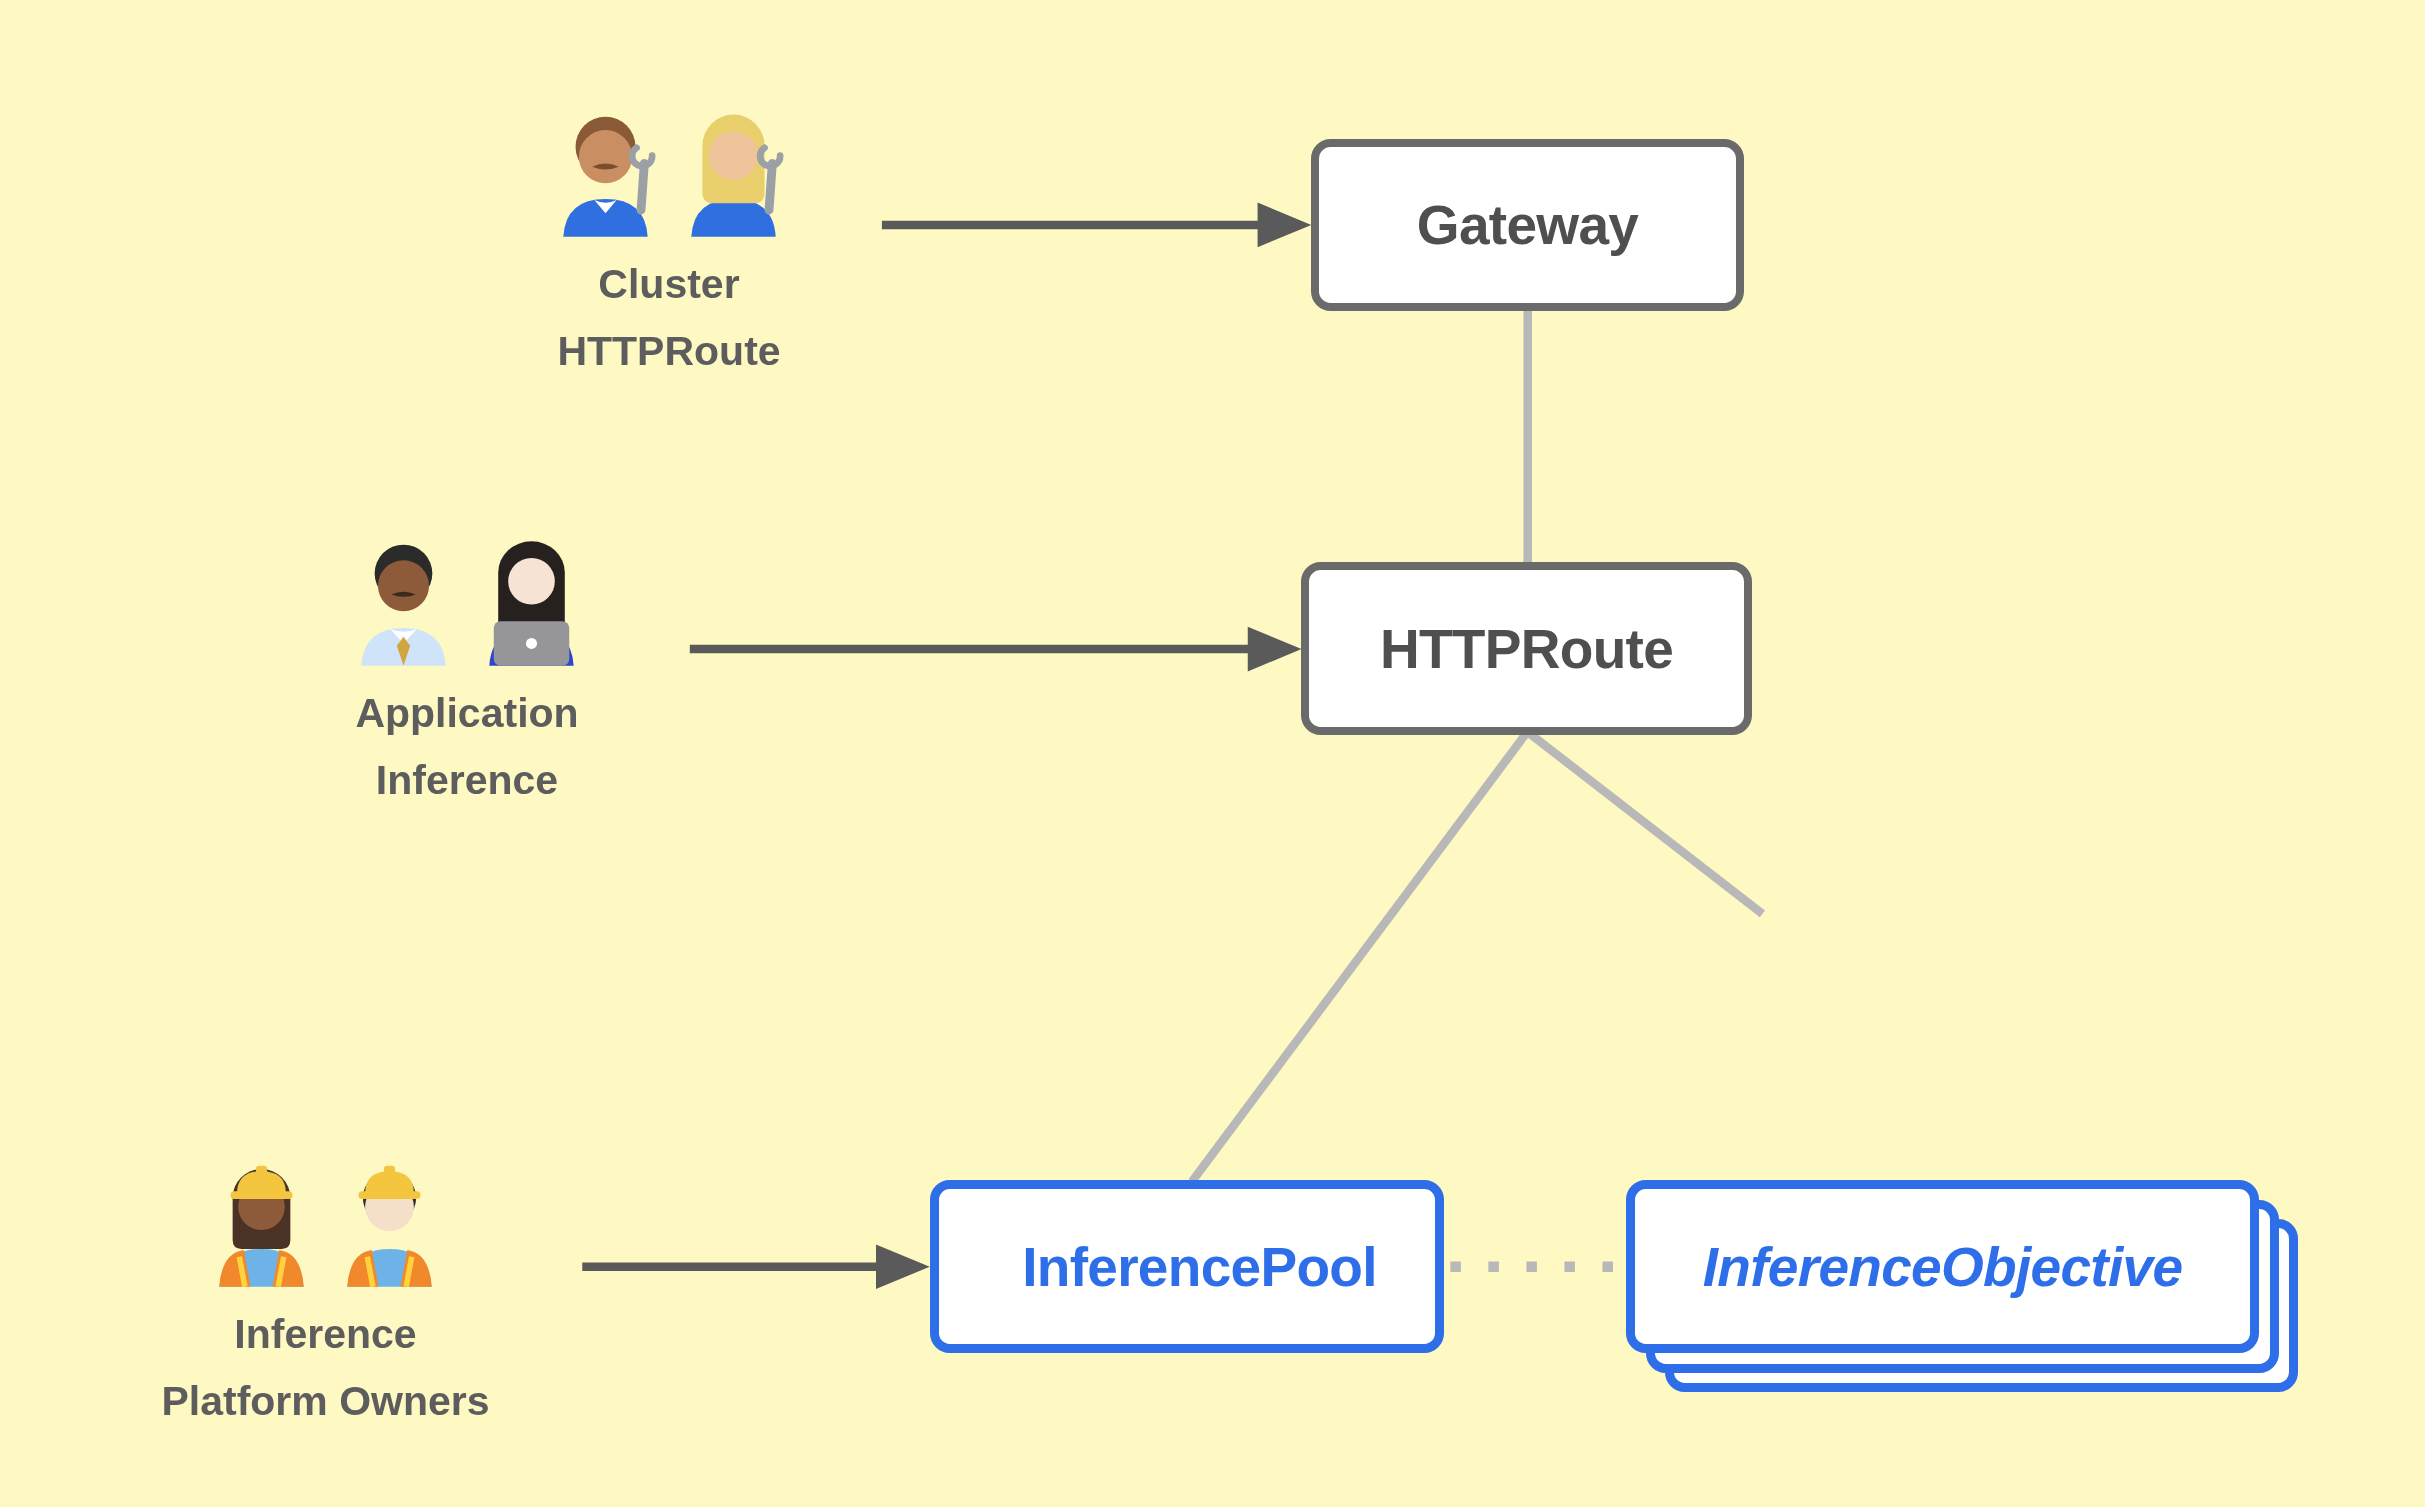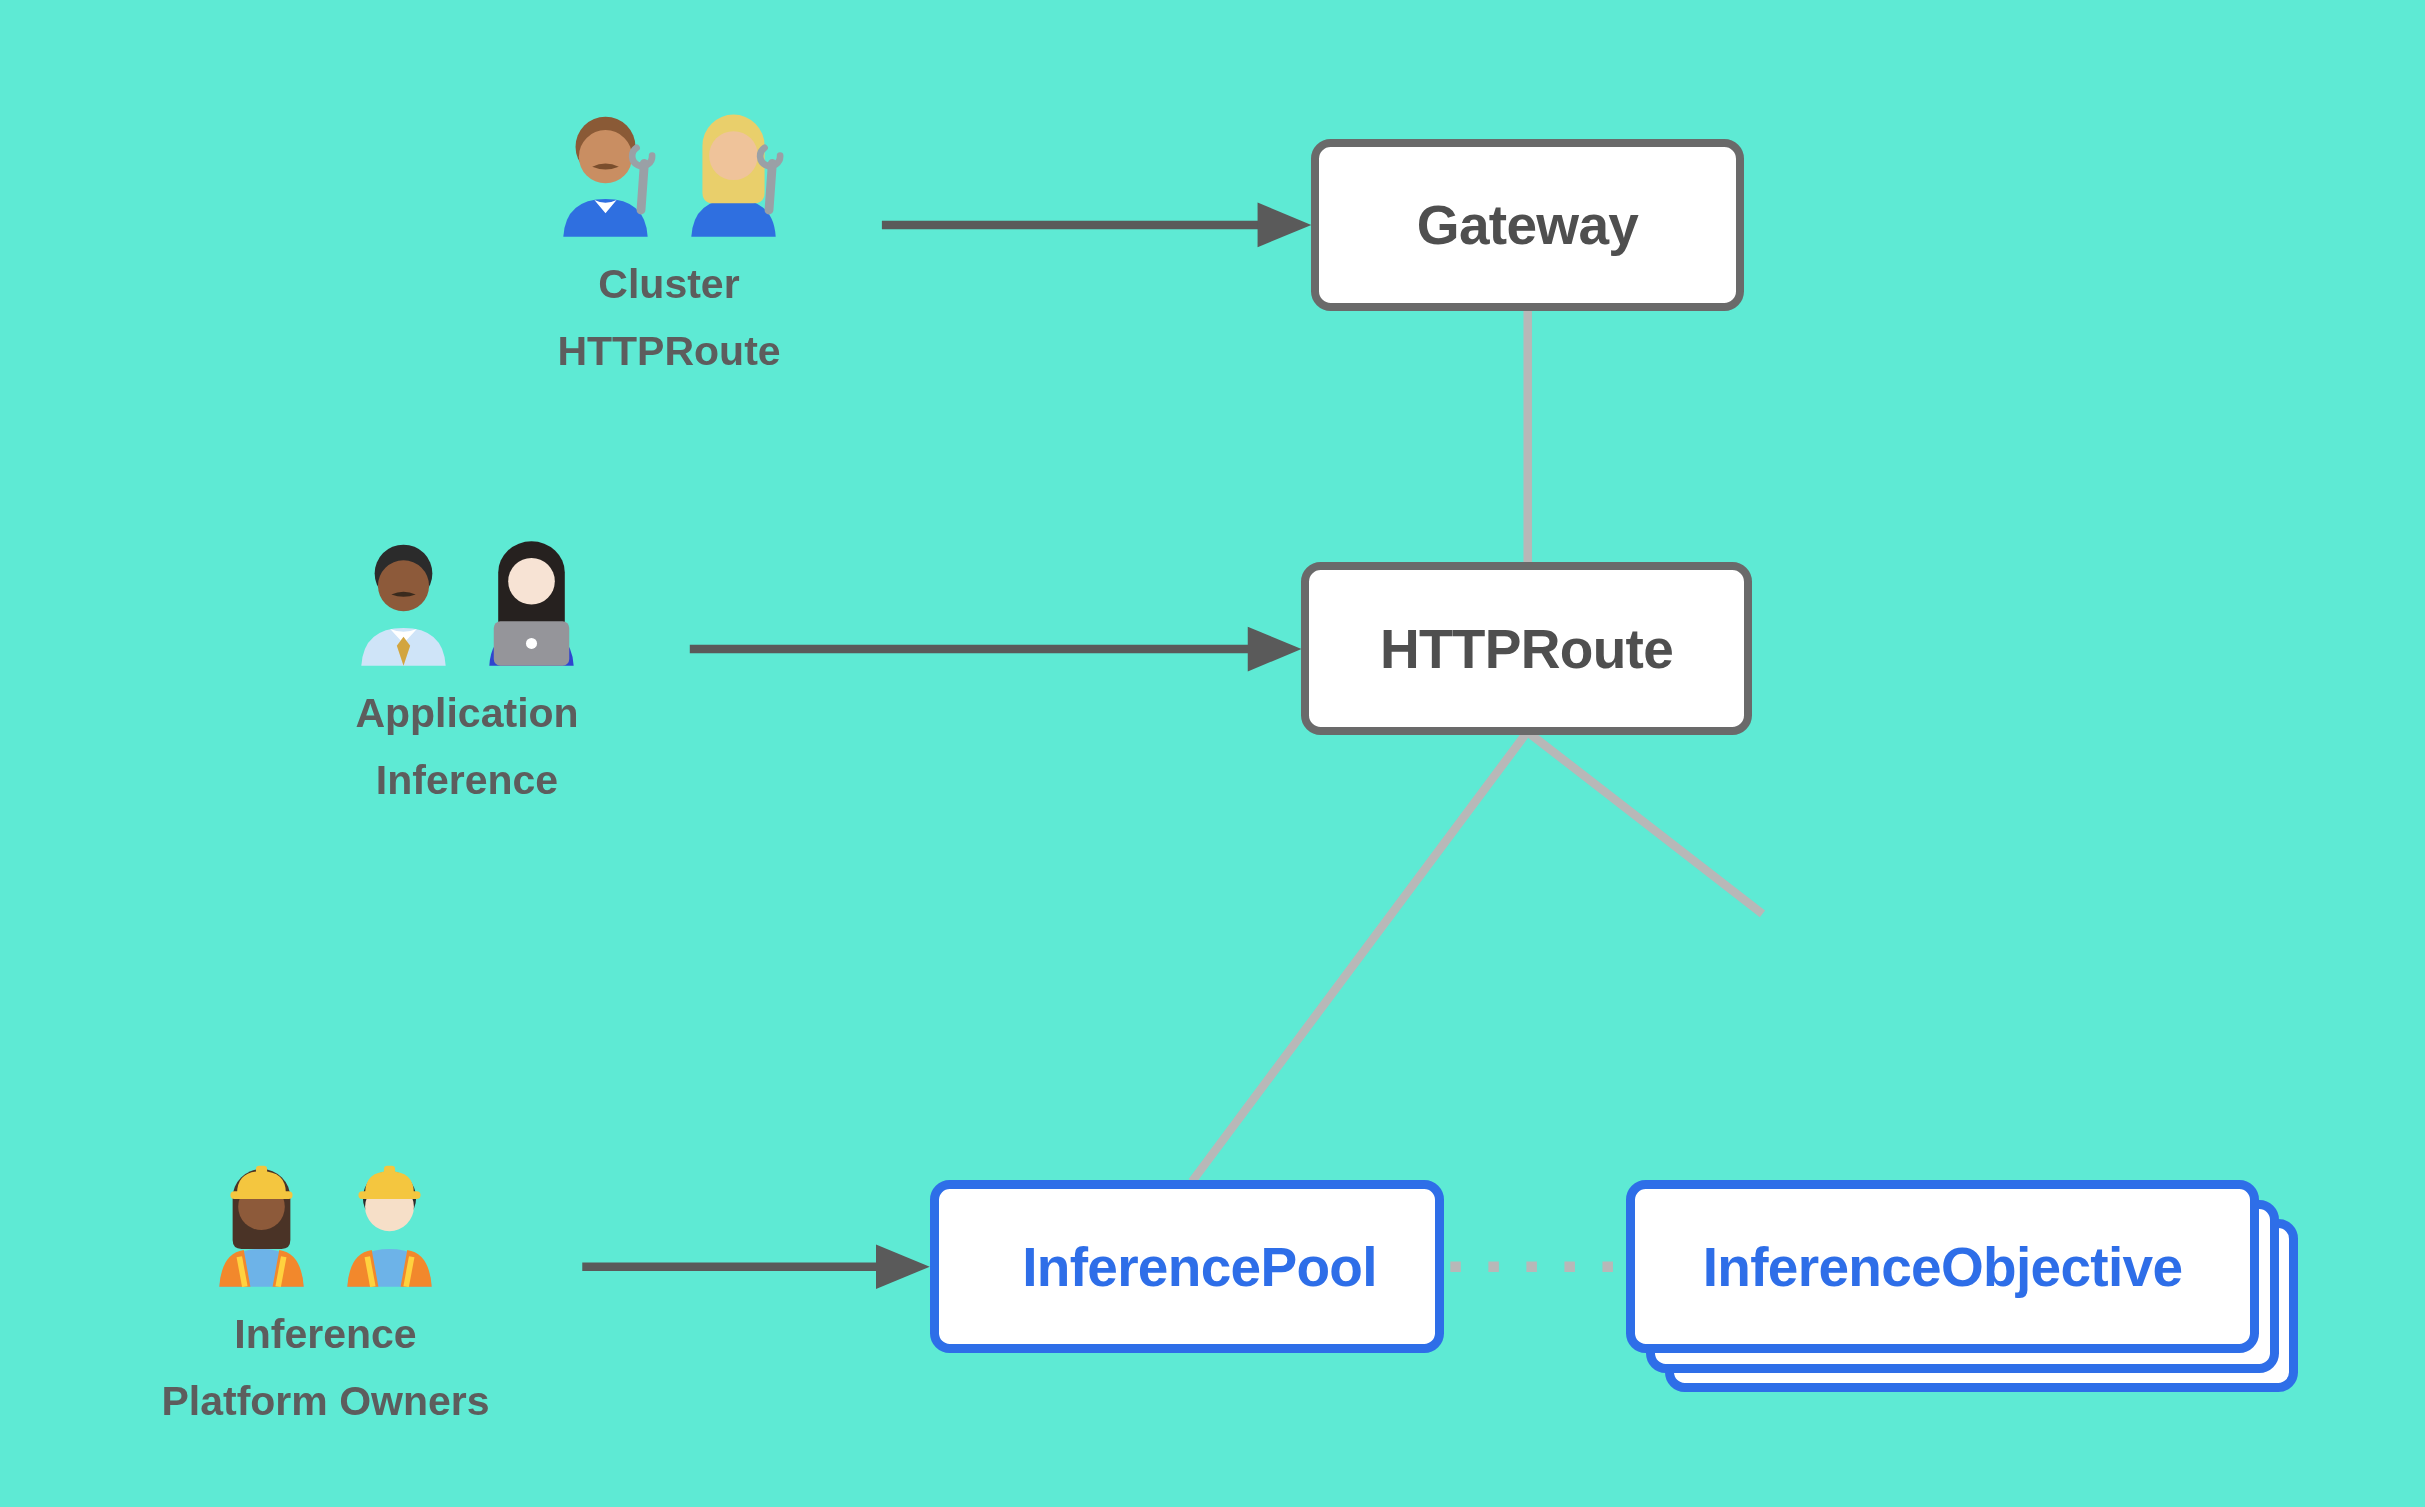--- a/index.html
+++ b/index.html
@@ -6,21 +6,21 @@
   :root{
     --node-border:#6a6a6a;
     --node-text:#4f4f4f;
     --persona-text:#5d5d5d;
     --accent-blue:#2e6ee8;
     --arrow:#5a5a5a;
     --connector:#b8b8b8;
   }
   *{margin:0;padding:0;box-sizing:border-box;}
   body{background:#ffffff;font-family:"Liberation Sans","DejaVu Sans",sans-serif;}
-  .canvas{position:relative;width:2426px;height:1508px;background:#5eead4;overflow:hidden;}
+  .canvas{position:relative;width:2426px;height:1508px;background:#fef9c3;overflow:hidden;}
 
   
   svg.wires{position:absolute;left:0;top:0;width:2426px;height:1508px;z-index:1;pointer-events:none;}
   .connector{stroke:var(--connector);stroke-width:13;fill:none;}
   .connector.dotted{stroke-width:16;stroke-dasharray:16 42;}
   .arrow-line{stroke:var(--arrow);stroke-width:13;fill:none;}
   .arrow-head{fill:var(--arrow);stroke:none;}
 
   
   .node{
@@ -84,21 +84,21 @@
 
   <div class="node" style="left:1301px;top:562px;width:451px;height:173px;align-items:center;">
     <span>HTTPRoute</span>
   </div>
 
 
   <div class="node blue" style="left:930px;top:1180px;width:514px;height:173px;">
     <span>InferencePool</span>
   </div>
 
-  <div class="stack" style="left:1626px;top:1180px;width:675px;height:216px;">
+  <div class="stack" style="left:1626px;top:1180px;width:675px;height:216px;font-style:italic;">
     <div class="card back2"></div>
     <div class="card back1"></div>
     <div class="card front">
       <span>InferenceObjective</span>
     </div>
   </div>
 
   <div class="persona" style="left:433px;top:92px;width:472px;">
     <div class="emoji-row">
       <svg class="emoji" viewBox="0 0 100 130">

